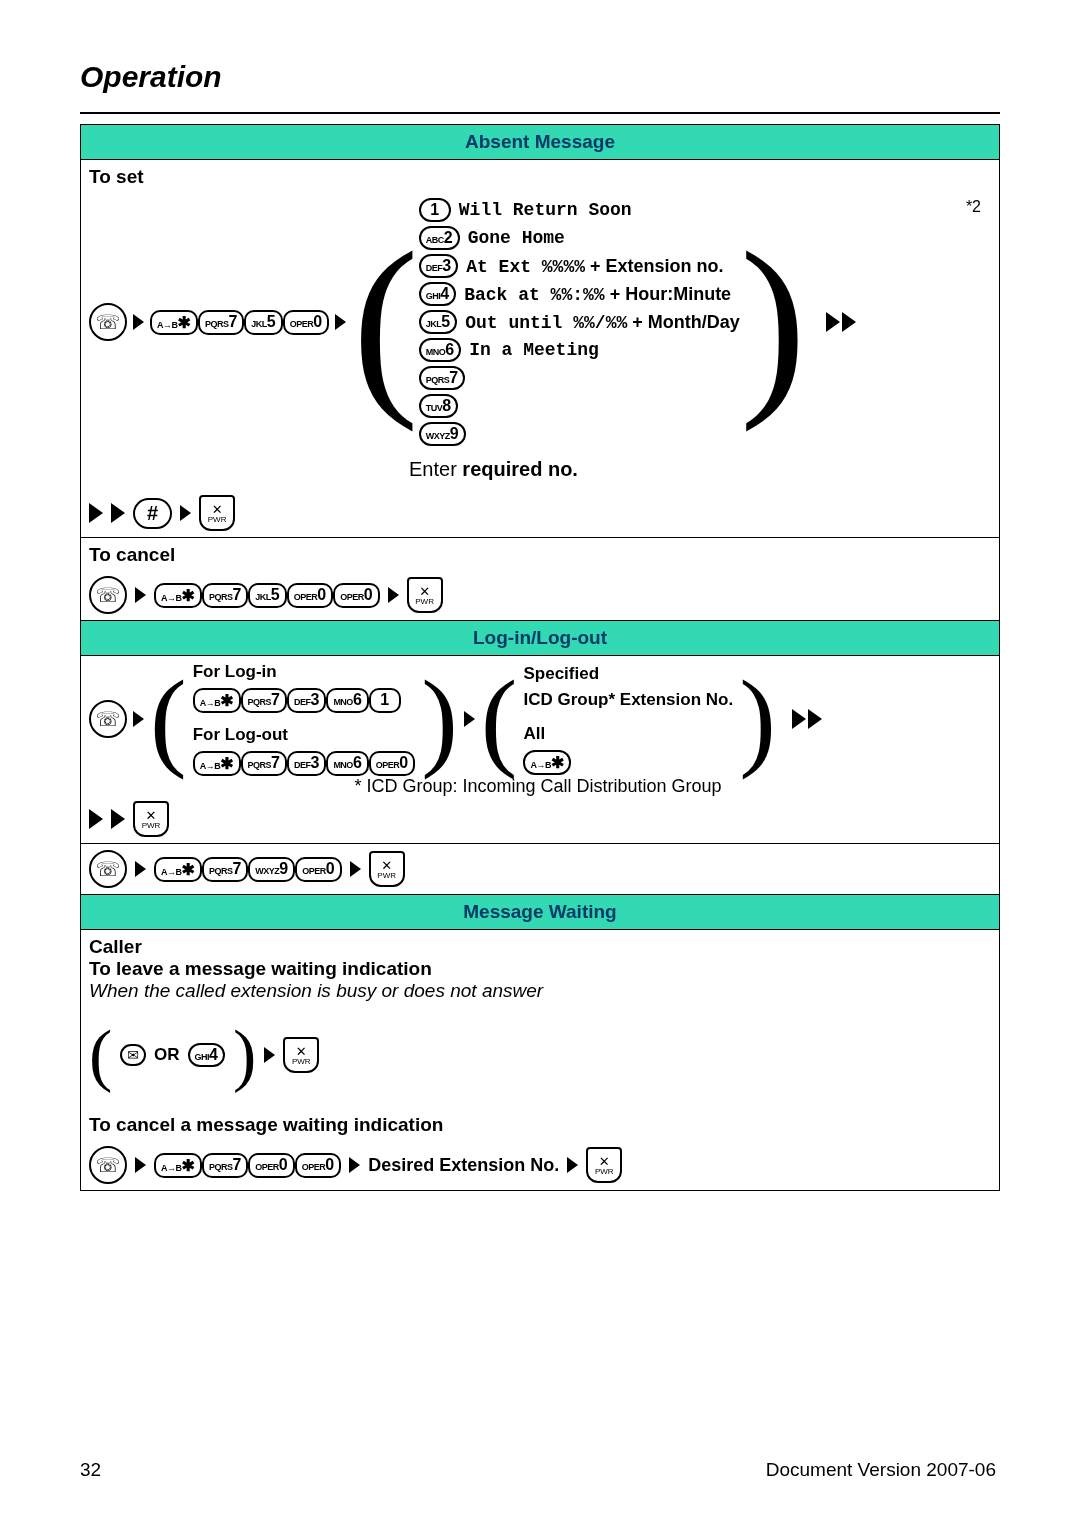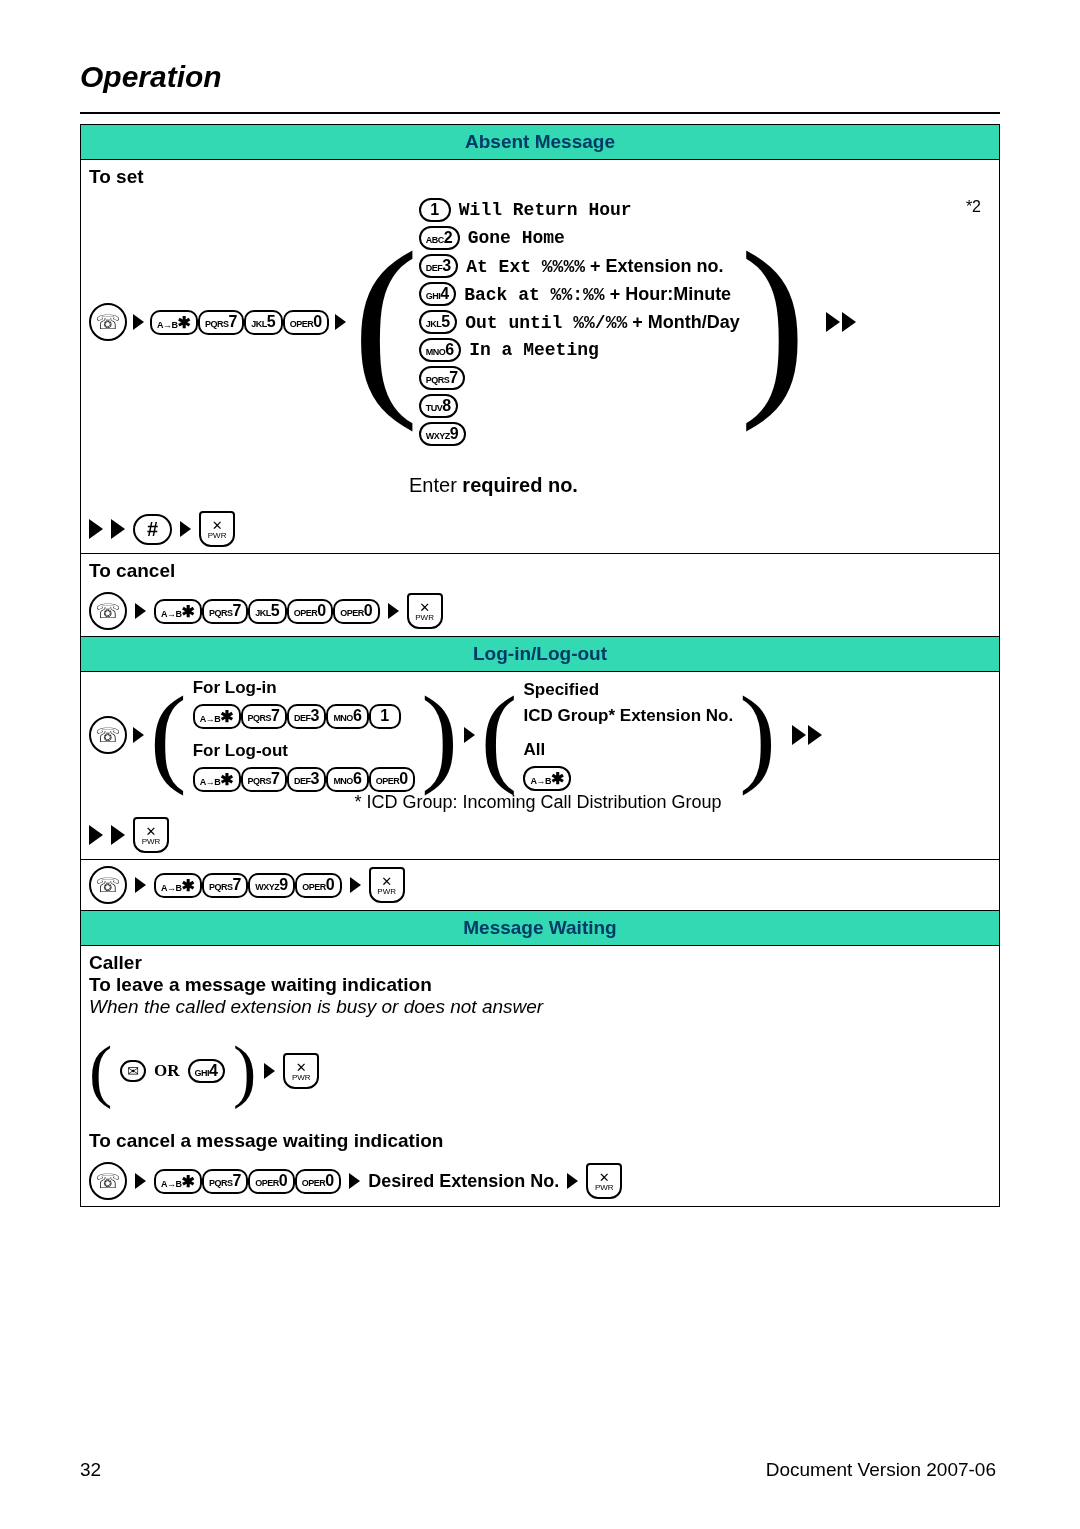--- a/index.html
+++ b/index.html
@@ -153,21 +153,21 @@
     gap: 8px;
   }
   .bold-suffix {
     font-family: Arial, sans-serif;
     font-weight: bold;
   }
   .caption {
     font-family: Arial, sans-serif;
     font-weight: normal;
     font-size: 20px;
-    margin-top: 28px;
+    margin-top: 12px;
   }
   .caption b { font-weight: bold; }
   .star-note {
     font-size: 16px;
     position: absolute;
     top: 0;
     right: 10px;
   }
   .footnote {
     font-size: 18px;
@@ -237,21 +237,21 @@
         <span class="tri-sm"></span>
 
         <div style="display:flex; align-items:center; position:relative; flex:1;">
           <span class="star-note">*2</span>
           <span class="curly">(</span>
           <div class="msg-list">
             <div class="row">
                     <span class="key">
                       <span class="big">1</span>
                     </span>
-                    <span>Will Return Hour</span>
+                    <span>Will Return Soon</span>
                   </div>
             <div class="row">
                     <span class="key">
                       <span class="sm">ABC</span>
                       <span class="big">2</span>
                     </span>
                     <span>Gone Home</span>
                   </div>
             <div class="row">
                     <span class="key">
@@ -484,21 +484,21 @@
         </tr>
     <tr>
           <td>
       <div class="sub-label">Caller</div>
       <div class="sub-label" style="margin-top:0;">To leave a message waiting indication</div>
       <div class="italic" style="font-size:19px;">When the called extension is busy or does not answer</div>
 
       <div class="seq" style="margin-top:18px;">
         <span class="curly-xs">(</span>
         <span class="msg-icon">✉</span>
-        <b style="font-size:17px;font-family:Liberation Serif, serif;">OR</b>
+        <b style="font-size:17px;">OR</b>
         <span class="key">
                 <span class="sm">GHI</span>
                 <span class="big">4</span>
               </span>
         <span class="curly-xs">)</span>
         <span class="tri-sm"></span>
         <span class="pwr-icon">
                 <span>PWR</span>
               </span>
       </div>

